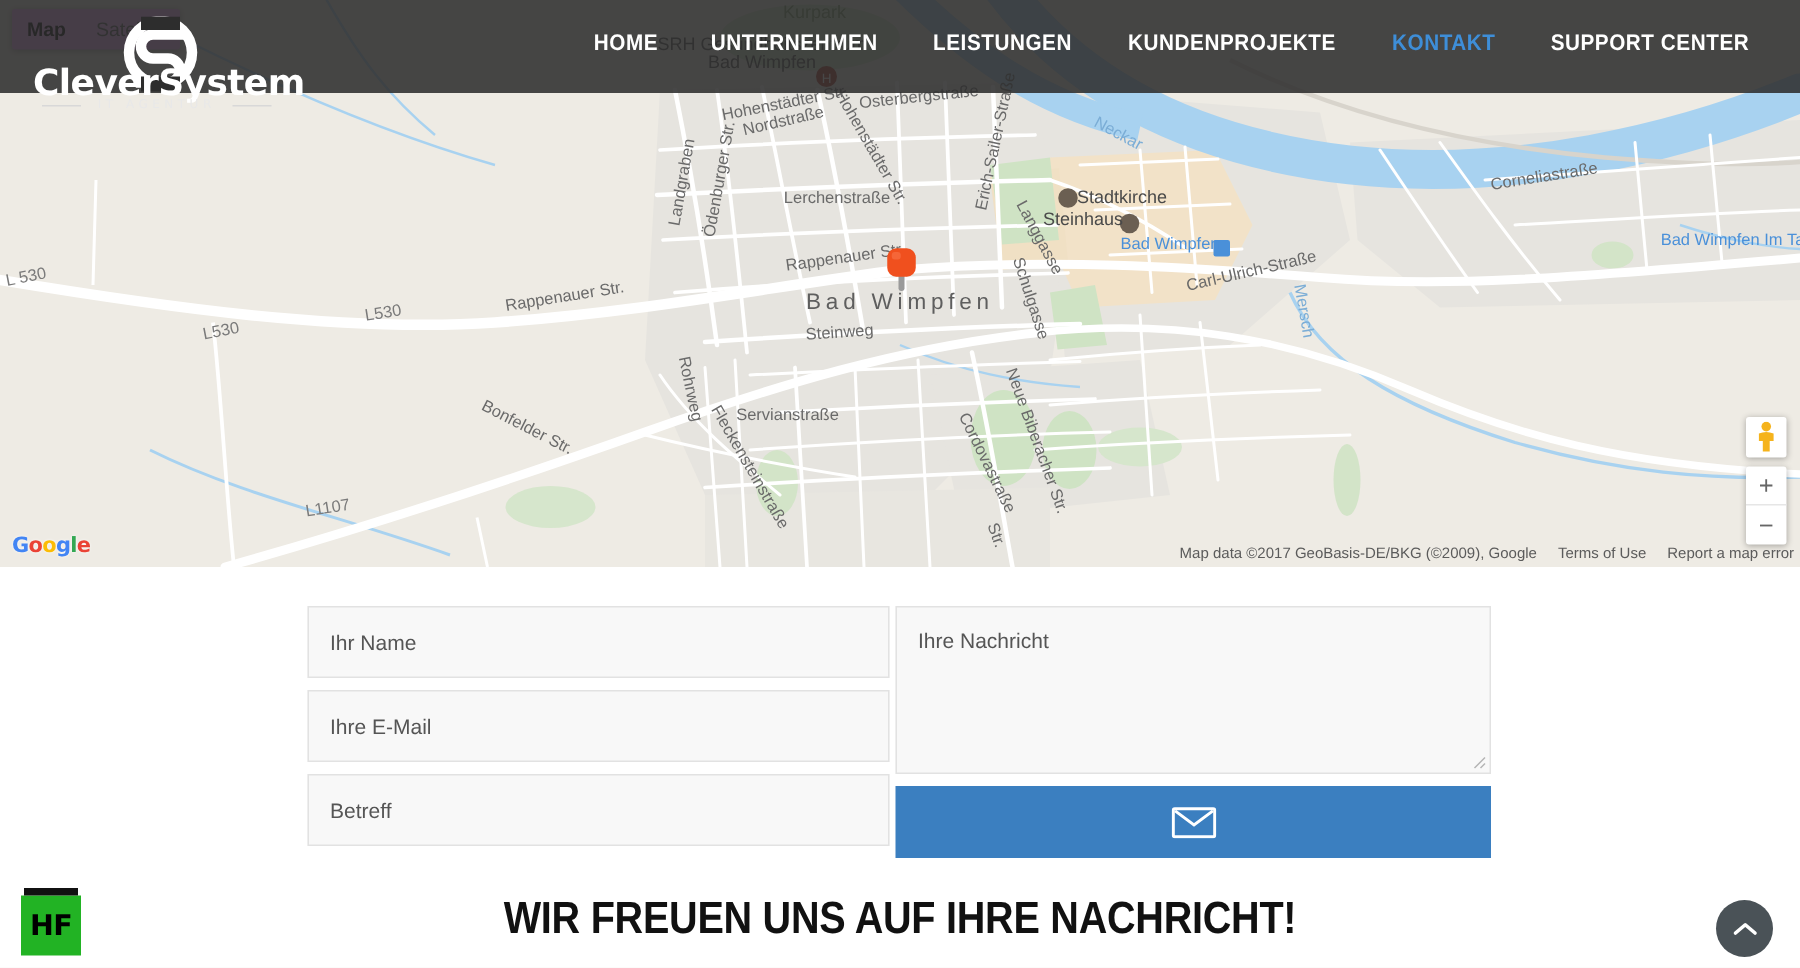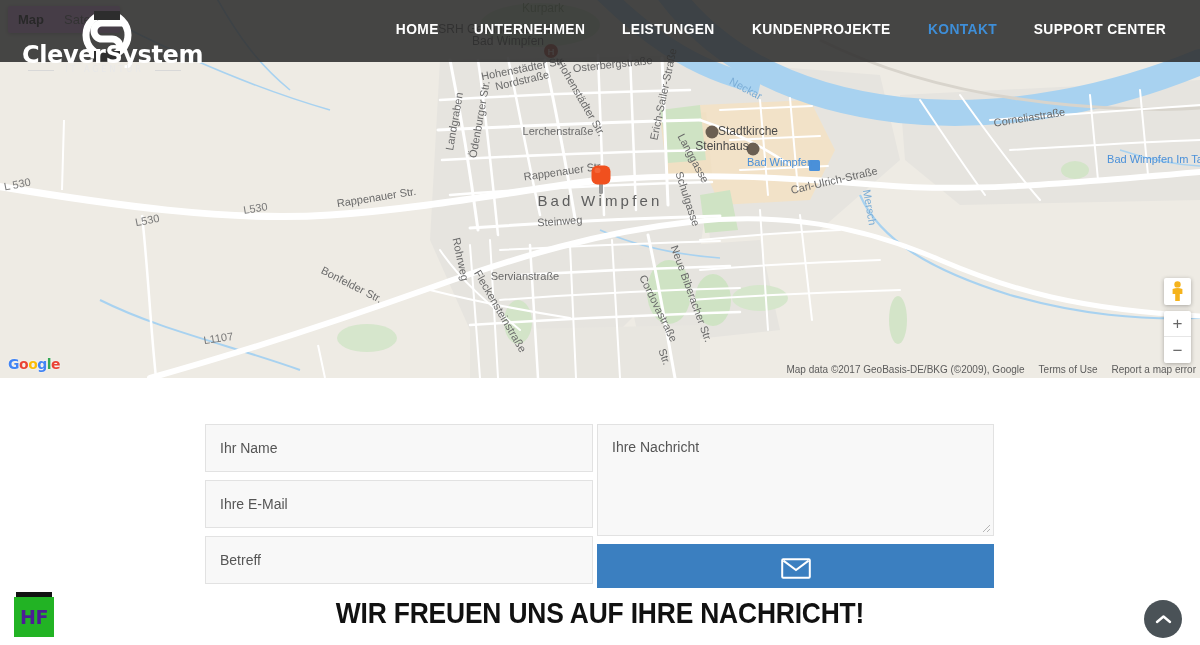--- a/index.html
+++ b/index.html
@@ -103,21 +103,21 @@
     font-size: 15px; font-weight: bold;
     letter-spacing: .4px;
     font-family: "Liberation Sans Narrow", "Liberation Sans", sans-serif;
     transform: scaleX(.92); transform-origin: center;
     white-space: nowrap;
   }
   .nav a.active { color: #3e8ed8; }
 
   
   .form-section {
-    position: absolute; left: 0; top: 398px;
+    position: absolute; left: 0; top: 378px;
     width: 1188px; height: 210px; background: #fff;
   }
   .form-wrap {
     position: absolute; left: 205px; top: 26px;
     width: 795px; display: flex; gap: 0;
   }
   .col-left { width: 388px; }
   .col-right { width: 397px; margin-left: 4px; }
 
   .field {
@@ -156,21 +156,21 @@
   .wm-badge {
     position: relative; width: 40px; height: 40px;
     background: #22b324; display: flex;
     align-items: center; justify-content: center;
   }
   .wm-badge::before {
     content: ""; position: absolute; left: 2px; top: -5px;
     width: 36px; height: 5px; background: #111;
   }
   .wm-badge span {
-    color: #4c1d95; font-size: 19px; font-weight: bold;
+    color: #000000; font-size: 19px; font-weight: bold;
     font-family: "DejaVu Sans", sans-serif; letter-spacing: -.5px;
   }
   .wm-text {
     color: #111; font-size: 19px; font-weight: bold;
     font-family: "DejaVu Sans", sans-serif; letter-spacing: .2px;
   }
   .headline {
     position: absolute; left: 0; top: 8px; width: 1200px;
     text-align: center; color: #111;
     font-size: 30px; font-weight: bold;

